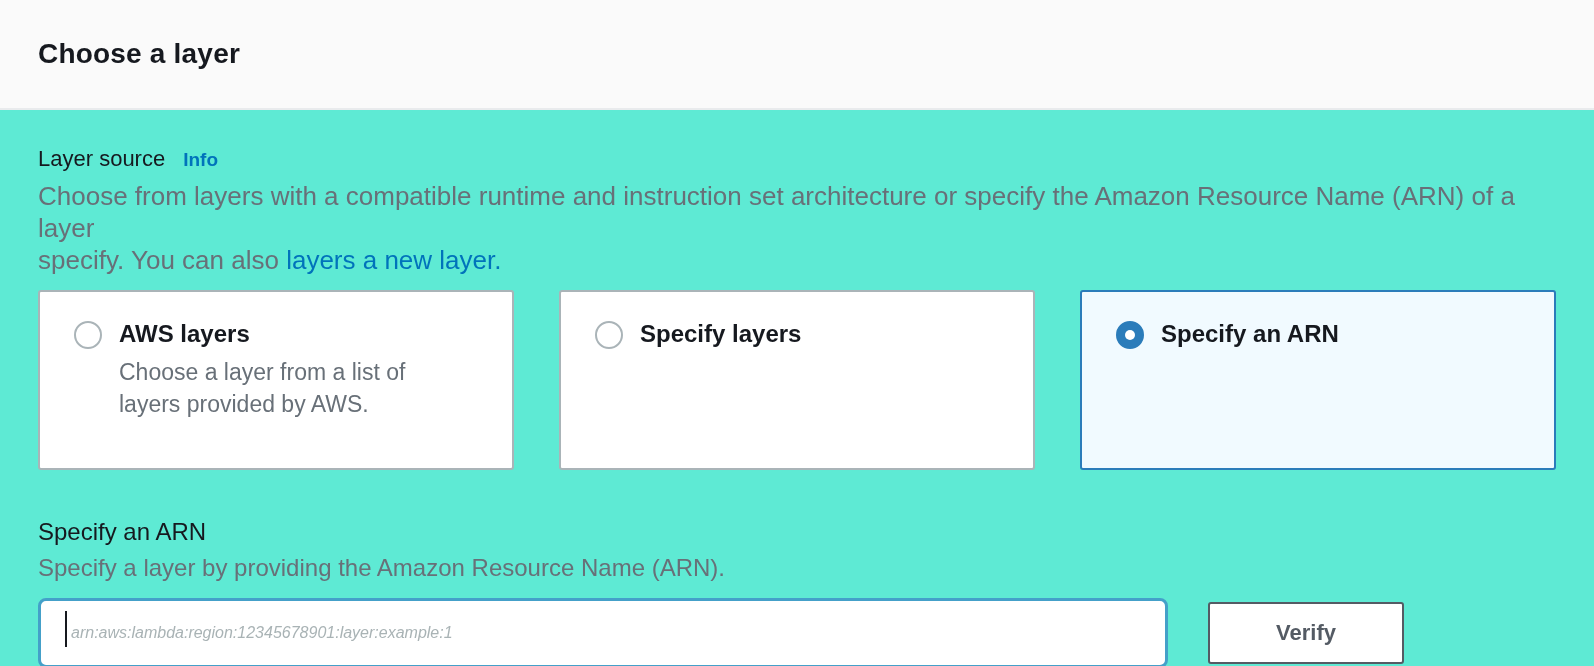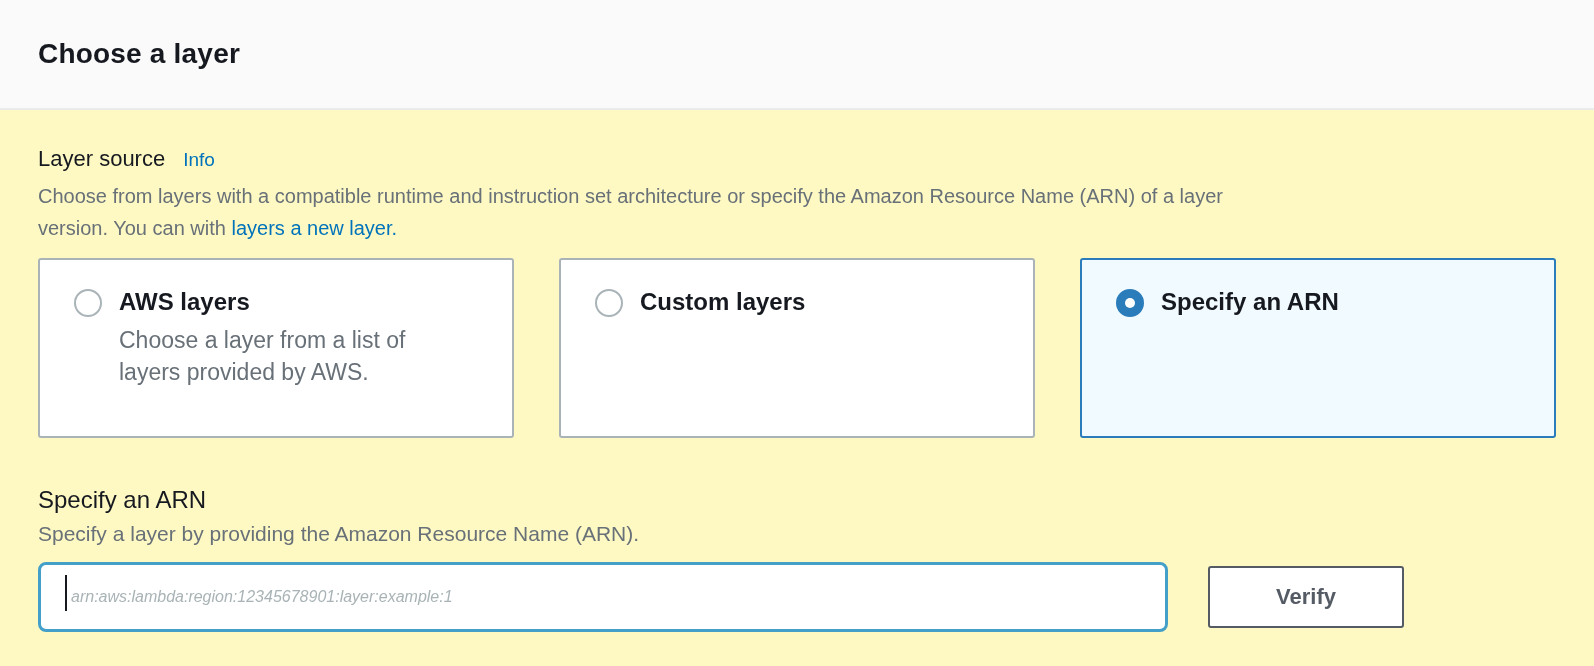--- a/index.html
+++ b/index.html
@@ -17,21 +17,21 @@
   * { margin: 0; padding: 0; box-sizing: border-box; }
   html, body { background: #ffffff; }
   body {
     font-family: "Liberation Sans", "DejaVu Sans", sans-serif;
     color: var(--heading-text, #16191f);
     width: 1594px;
   }
   .page {
     width: 1594px;
     height: 666px;
-    background: #fef9c3;
+    background: #5eead4;
     overflow: hidden;
   }
   .page-header {
     height: 110px;
     background: var(--header-bg, #fafafa);
     border-bottom: 2px solid var(--divider, #e9ebed);
     padding: 0 38px;
     display: flex;
     align-items: center;
   }
@@ -48,29 +48,29 @@
     display: flex;
     align-items: baseline;
   }
   .field-label {
     font-size: 22px;
     font-weight: 400;
     color: var(--heading-text, #16191f);
   }
   .info-link {
     font-size: 19px;
-    font-weight: normal;
+    font-weight: bold;
     color: var(--link-blue, #0073bb);
     margin-left: 18px;
     text-decoration: none;
     cursor: pointer;
   }
   .field-description {
     margin-top: 8px;
-    font-size: 20px;
+    font-size: 26px;
     line-height: 32px;
     color: var(--body-text, #687078);
   }
   .text-link {
     color: var(--link-blue, #0073bb);
     text-decoration: none;
     cursor: pointer;
   }
   .cards-row {
     display: flex;
@@ -132,21 +132,21 @@
     max-width: 330px;
   }
   .arn-section { margin-top: 48px; }
   .arn-label {
     font-size: 24px;
     font-weight: 400;
     color: var(--heading-text, #16191f);
   }
   .arn-description {
     margin-top: 8px;
-    font-size: 21px;
+    font-size: 24px;
     color: var(--body-text, #687078);
   }
   .arn-input-row {
     display: flex;
     align-items: center;
     margin-top: 16px;
   }
   .arn-input-wrap { position: relative; }
   .arn-input {
     width: 1130px;
@@ -198,37 +198,37 @@
 
   <div class="content">
 
     <div class="field-label-row">
       <span class="field-label">Layer source</span>
       <a class="info-link">Info</a>
     </div>
 
     <div class="field-description">
       <span>Choose from layers with a compatible runtime and instruction set architecture or specify the Amazon Resource Name (ARN) of a layer</span><br>
-      <span>version. You can with </span><a class="text-link">layers a new layer.</a>
+      <span>specify. You can also </span><a class="text-link">layers a new layer.</a>
     </div>
 
     <div class="cards-row">
 
       <div class="option-card">
         <span class="radio"></span>
         <div class="option-body">
           <div class="option-title">AWS layers</div>
           <div class="option-desc">Choose a layer from a list of layers provided by AWS.</div>
         </div>
       </div>
 
       <div class="option-card">
         <span class="radio"></span>
         <div class="option-body">
-          <div class="option-title">Custom layers</div>
+          <div class="option-title">Specify layers</div>
         </div>
       </div>
 
       <div class="option-card selected">
         <span class="radio"></span>
         <div class="option-body">
           <div class="option-title">Specify an ARN</div>
         </div>
       </div>
 

